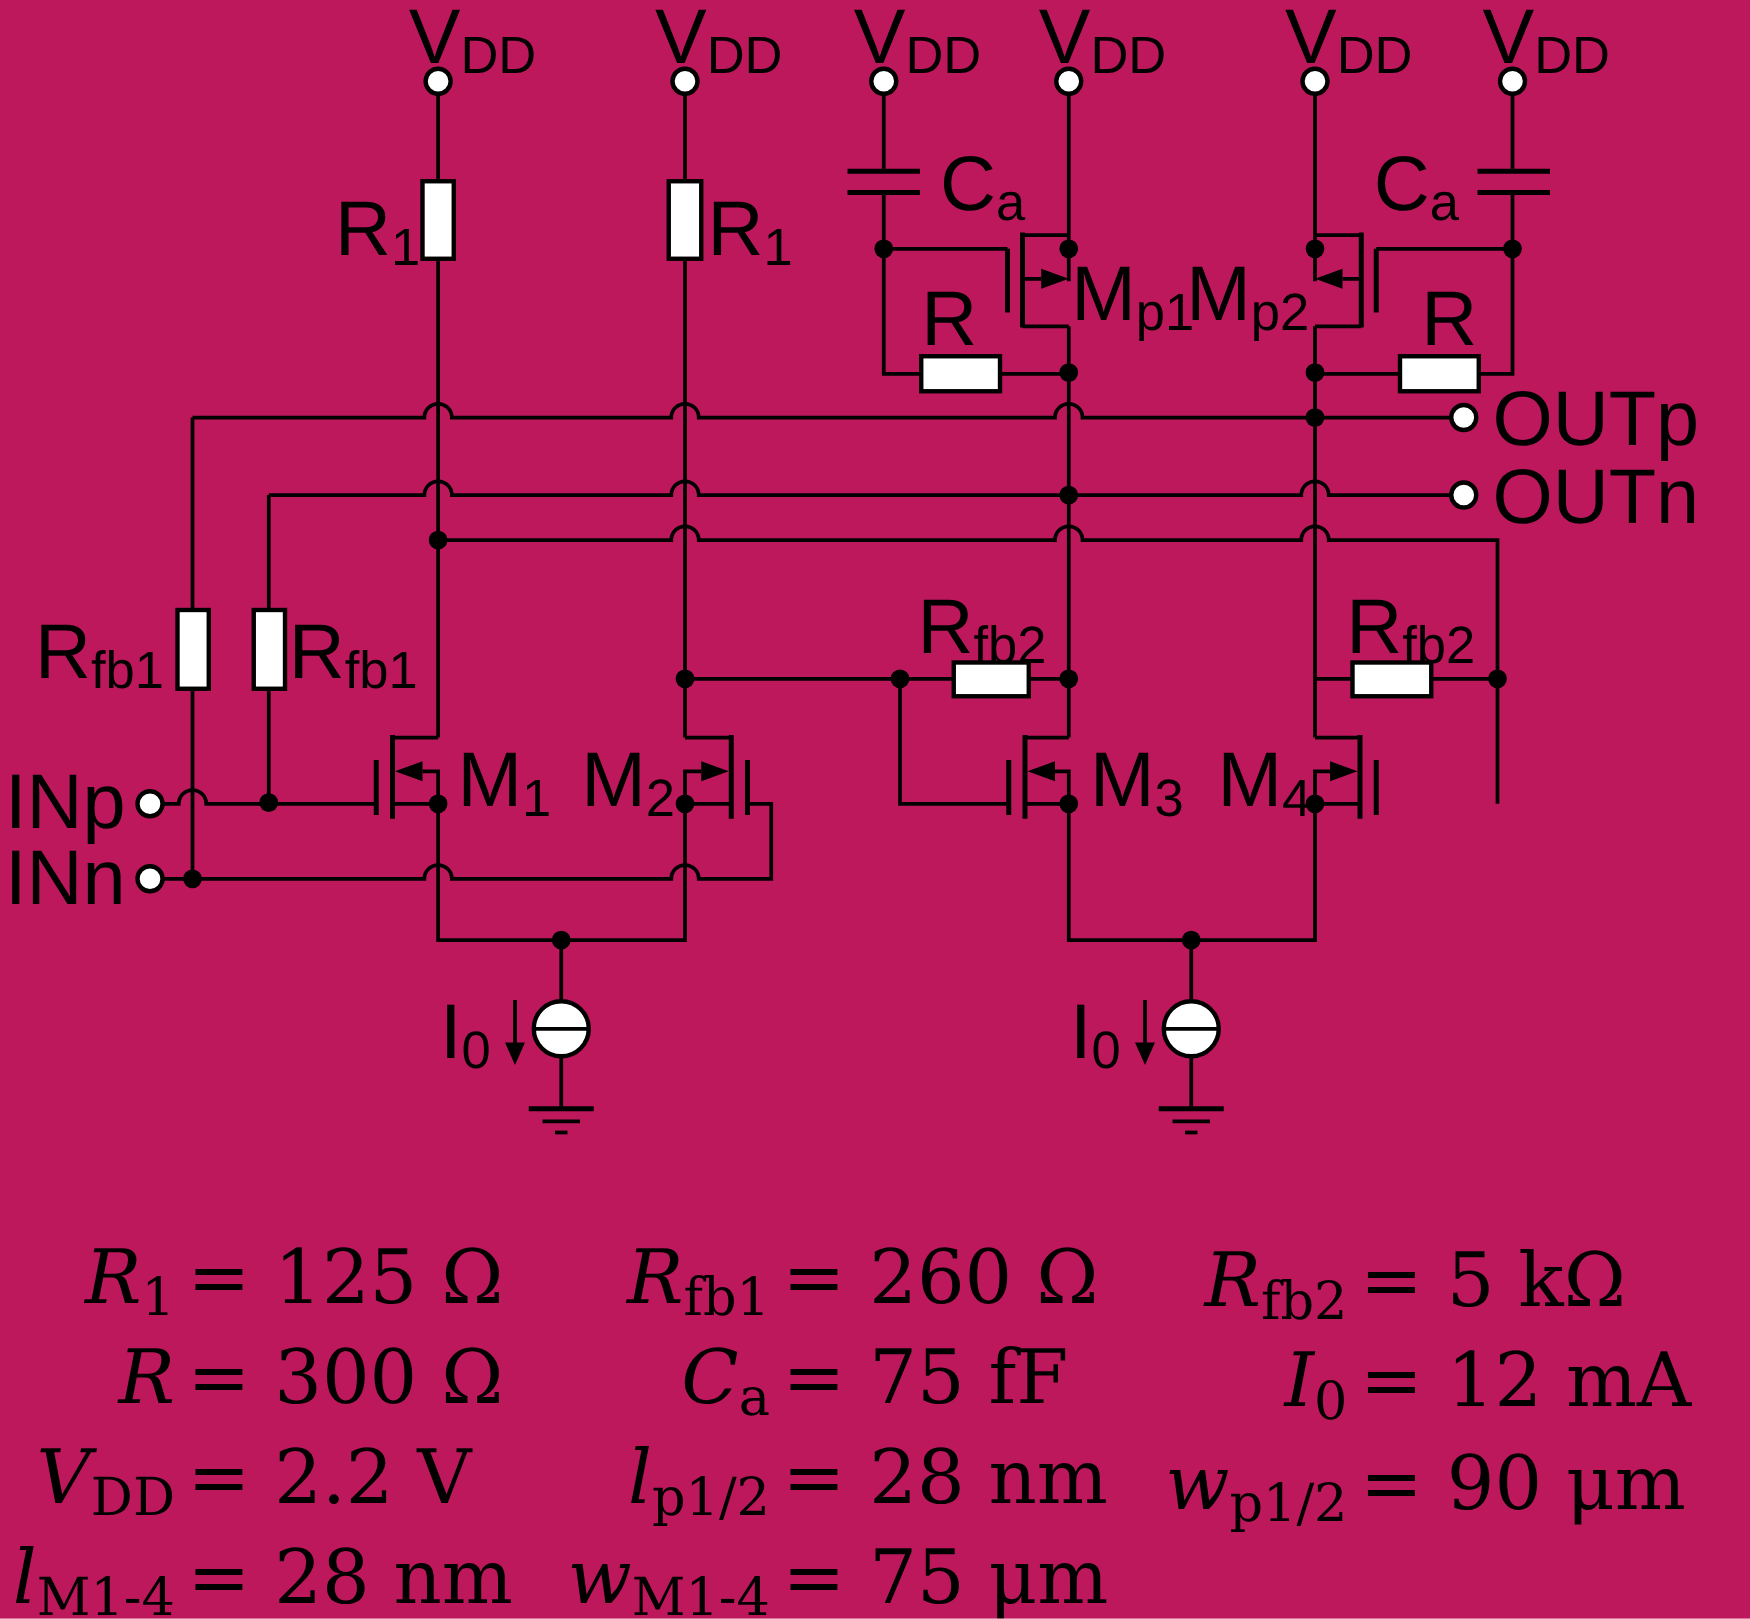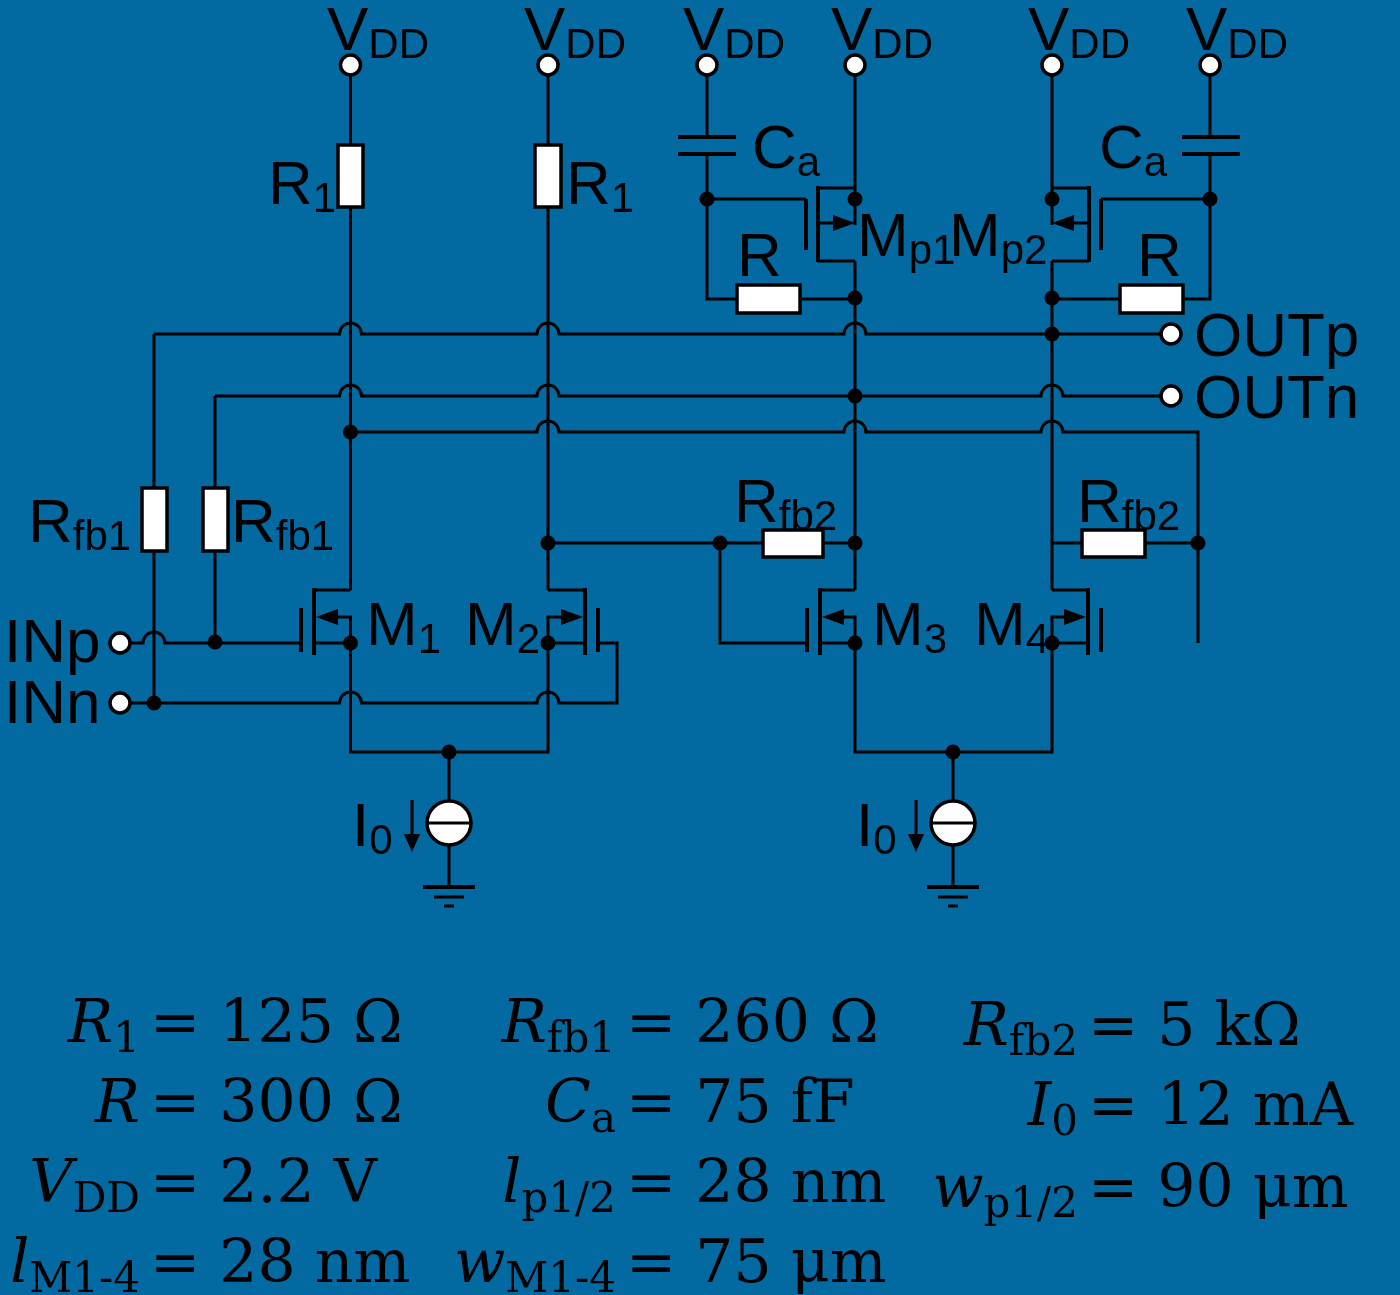--- a/index.html
+++ b/index.html
@@ -1,16 +1,16 @@
 <!DOCTYPE html>
 <html><head>
 <meta charset="utf-8">
 <style>
   html,body{margin:0;padding:0;background:#fff}
-  .stage{position:relative;width:1400px;height:1295px;background:#0369a1}
+  .stage{position:relative;width:1400px;height:1295px;background:#be185d}
   .w{stroke:#000;stroke-width:3;fill:none}
   .w4{stroke:#000;stroke-width:4;fill:none}
   .box{fill:#fff;stroke:#000;stroke-width:3.5}
   .term{fill:#fff;stroke:#000;stroke-width:3.5}
   .dot{fill:#000;stroke:none}
   .arr{fill:#000;stroke:none}
   .lbl{font-family:"Liberation Sans","DejaVu Sans",sans-serif;font-size:62px;fill:#000}
   .sub{font-size:42px}
   .ser{font-family:"DejaVu Serif","Liberation Serif",serif;font-size:60px;fill:#000}
   .it{font-style:italic}

